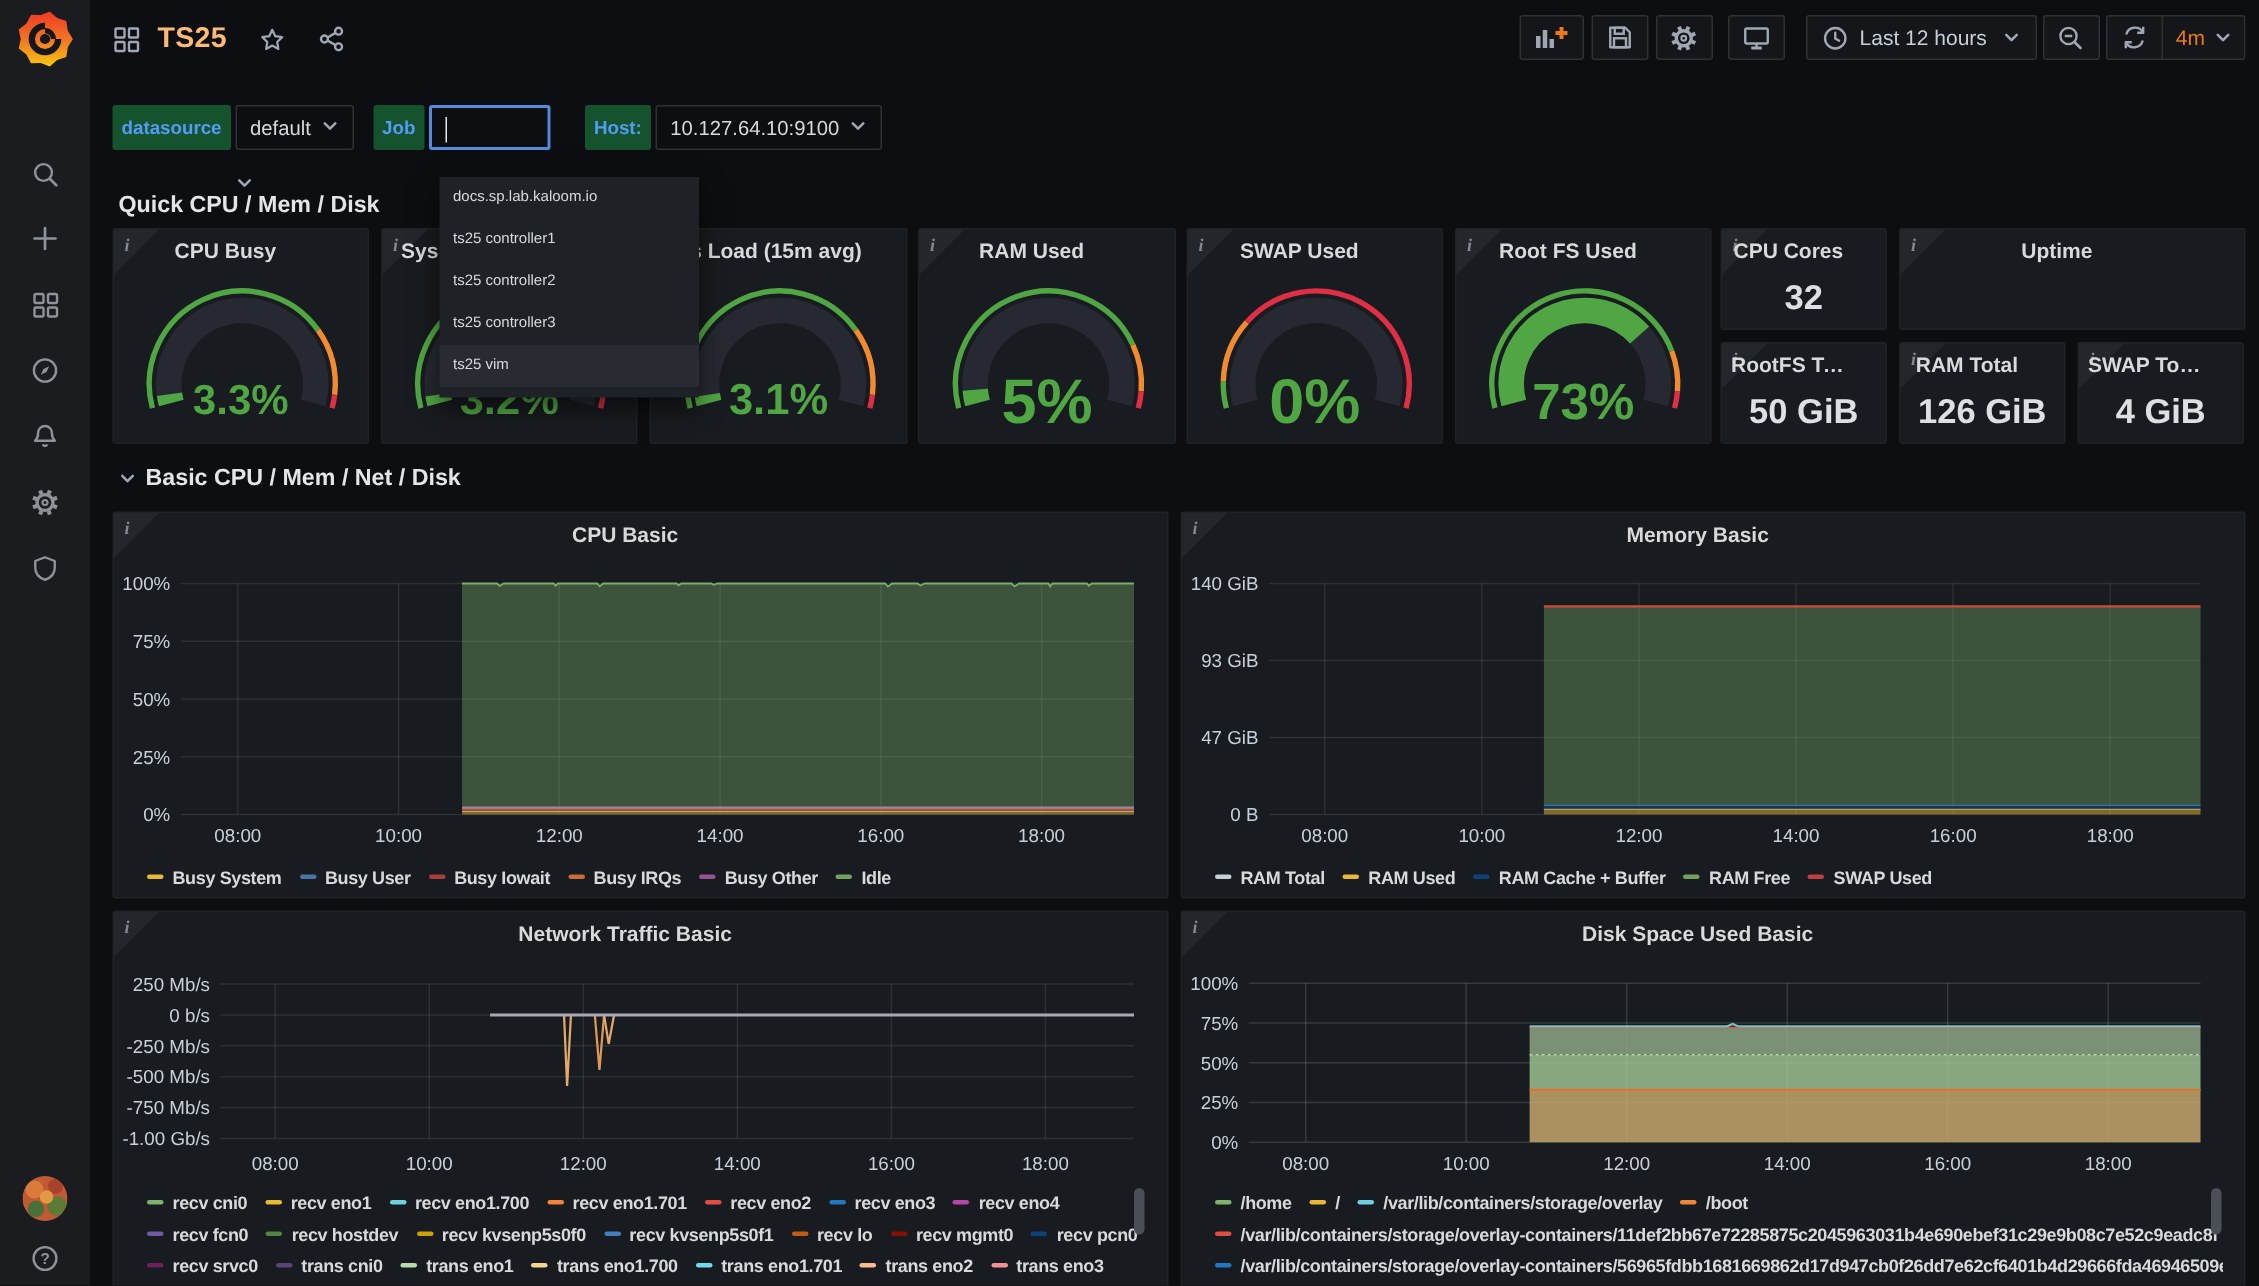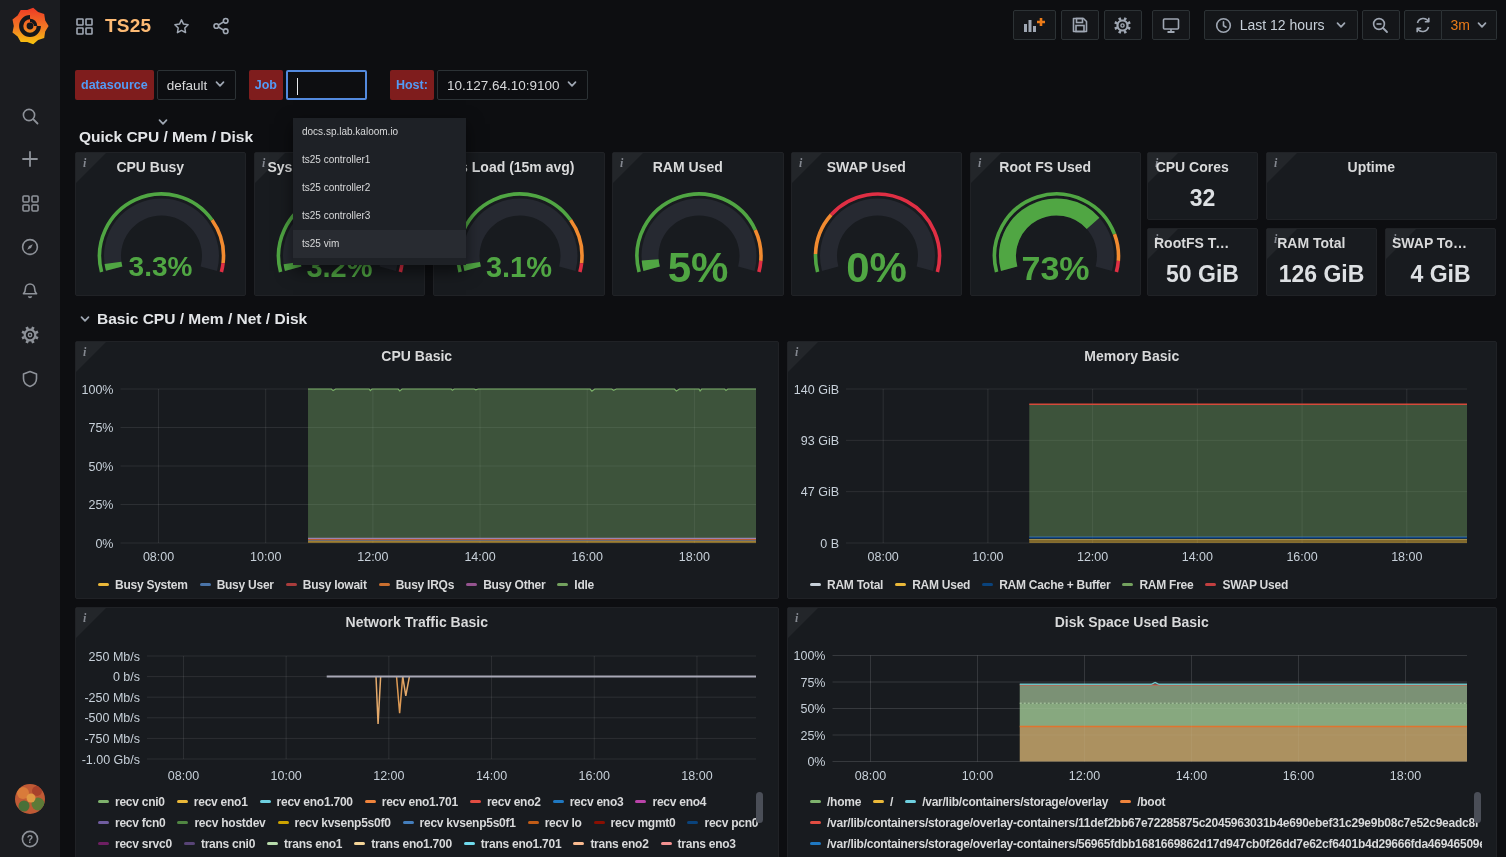--- a/index.html
+++ b/index.html
@@ -21,21 +21,21 @@
   .nav-act { color:#9fa7b3; margin-left:22px; display:flex; cursor:pointer; }
   .nav-right { position:absolute; right:9px; top:10px; height:30px; display:flex; align-items:center; }
   .nav-btn { height:30px; border:1px solid #2c3235; border-radius:2px; background:#141619;
     display:flex; align-items:center; justify-content:center; color:#9fa7b3; cursor:pointer; }
   .nav-btn svg { display:block; }
   .tp-text { color:#c7d0d9; font-size:14px; font-weight:500; margin:0 10px 0 8px; }
   .refresh-text { color:#eb7b18; font-size:14px; font-weight:500; margin:0 6px 0 9px; }
 
   
   #submenu { position:absolute; left:60px; top:70px; height:30px; display:flex; }
-  .var-label { height:30px; background:#7f1d1d; border-radius:2px; display:flex; align-items:center;
+  .var-label { height:30px; background:#14532d; border-radius:2px; display:flex; align-items:center;
     padding:0 6px; color:#539bf5; font-size:12.5px; font-weight:600; }
   .var-select { height:30px; background:#0d0e11; border:1px solid #2c3235; border-radius:2px;
     display:flex; align-items:center; padding:0 9px; color:#d8d9da; font-size:13.5px; font-weight:500; cursor:pointer; }
   .var-select .caret { margin-left:6px; color:#9fa7b3; }
   .var-input { height:30px; width:81px; background:#0d0e11; border:2px solid #538ade; border-radius:2px; position:relative; }
   .var-input .cursor { position:absolute; left:9px; top:6px; width:1.5px; height:17px; background:#e8eaed; }
 
   
   #job-dropdown { position:absolute; left:293px; top:118px; width:173px; background:#1e2126;
     box-shadow:0 6px 16px rgba(0,0,0,.55); z-index:50; padding-bottom:7px; }
@@ -700,21 +700,21 @@
     <div style="display:flex;margin-left:4px">
       <div class="nav-btn" style="width:38px;border-radius:2px 0 0 2px">
             <svg width="18" height="18" viewBox="0 0 18 18" fill="none">
               <path d="M3.5 7 A6 6 0 0 1 14.6 5.6" stroke="currentColor" stroke-width="1.6" fill="none"></path>
               <path d="M14.8 1.8 v4 h-4" stroke="currentColor" stroke-width="1.6" fill="none" stroke-linejoin="round"></path>
               <path d="M14.5 11 A6 6 0 0 1 3.4 12.4" stroke="currentColor" stroke-width="1.6" fill="none"></path>
               <path d="M3.2 16.2 v-4 h4" stroke="currentColor" stroke-width="1.6" fill="none" stroke-linejoin="round"></path>
             </svg>
           </div>
       <div class="nav-btn" style="border-left:none;border-radius:0 2px 2px 0;padding-right:8px">
-        <span class="refresh-text">3m</span>
+        <span class="refresh-text">4m</span>
         <span style="display:flex">
               <svg width="12" height="12" viewBox="0 0 12 12" fill="none">
                 <path d="M2.5 4.2 L6 7.8 L9.5 4.2" stroke="currentColor" stroke-width="1.7" fill="none" stroke-linecap="round" stroke-linejoin="round"></path>
               </svg>
             </span>
       </div>
     </div>
       </div>
   </header>
 

